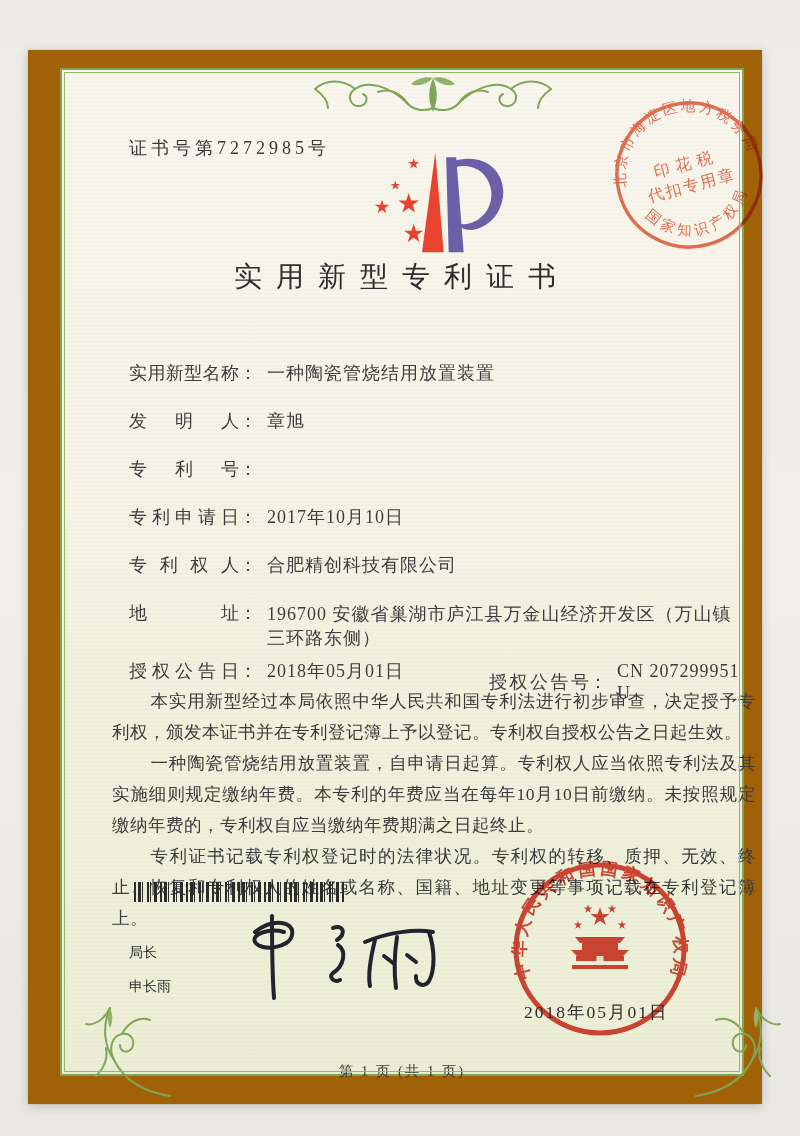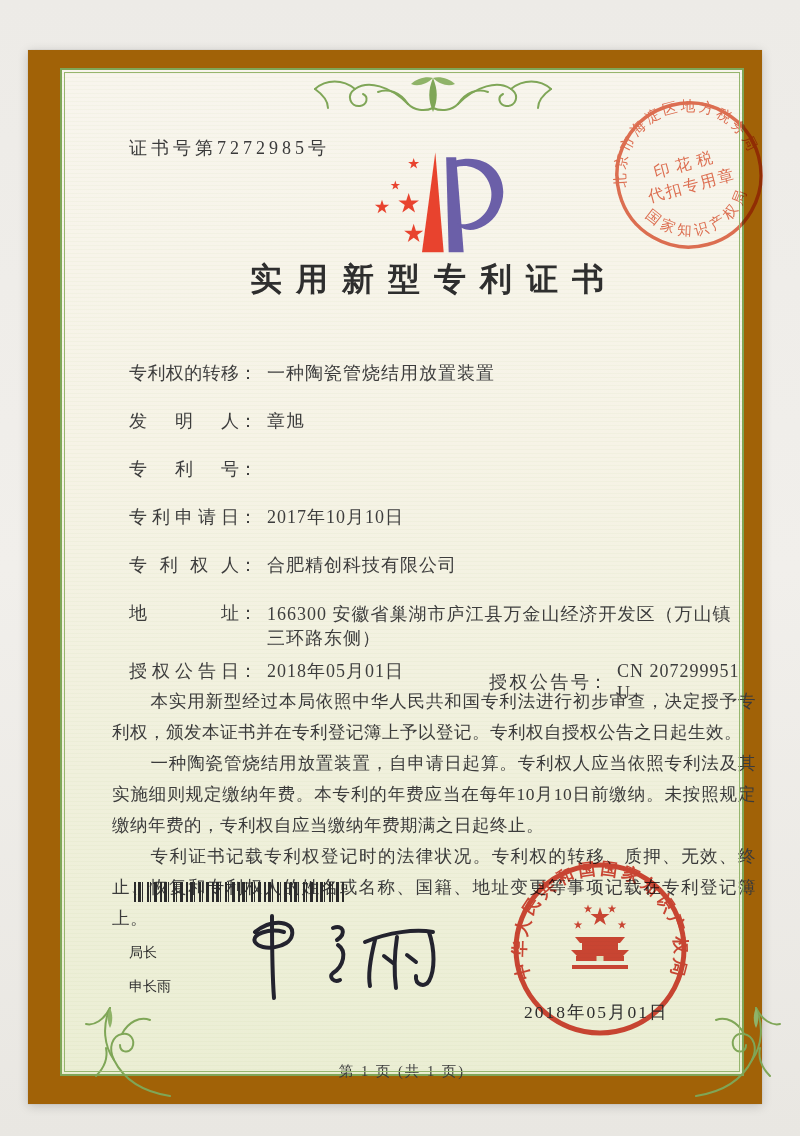--- a/index.html
+++ b/index.html
@@ -27,21 +27,21 @@
   .cert-no{
     position:absolute;left:67px;top:66px;font-size:18px;letter-spacing:4px;color:#3a3a3a;
   }
   .logo{position:absolute;left:300px;top:76px;width:150px;height:114px;}
   .tax-stamp{
     position:absolute;left:548px;top:26px;width:158px;height:158px;
     transform:rotate(-15deg);opacity:.85;mix-blend-mode:multiply;
   }
   .title{
     position:absolute;left:0;top:188px;width:100%;text-align:center;
-    font-size:32px;font-weight:bold;letter-spacing:14px;color:#2e2e2e;white-space:nowrap;margin-left:32px;
+    font-size:28px;font-weight:normal;letter-spacing:14px;color:#2e2e2e;white-space:nowrap;
   }
   .fields{position:absolute;left:67px;top:292px;width:624px;font-size:18px;color:#3d3d3d;}
   .frow{display:flex;margin-bottom:26px;line-height:22px;position:relative;}
   .flabel{display:inline-block;width:110px;flex-shrink:0;text-align:justify;text-align-last:justify;}
   .fcolon{margin-right:10px;}
   .fvalue{letter-spacing:1px;white-space:pre-line;}
   .frow.tall .fvalue{line-height:24px;}
   .frow.tall{margin-bottom:10px;}
   .grant-group{position:absolute;left:360px;top:0;display:flex;line-height:22px;align-items:center;}
   .grant-group .flabel{width:100px;}
@@ -149,21 +149,21 @@
       <text x="0" y="16" text-anchor="middle" font-size="16" fill="#e05a3a" letter-spacing="2">代扣专用章</text>
       <text font-size="14.5" fill="#e05a3a" letter-spacing="4">
         <textPath href="#taxBottom" startOffset="50%" text-anchor="middle">国家知识产权局</textPath>
       </text>
     </svg>
 
     <div class="title">实用新型专利证书</div>
 
     <div class="fields">
       <div class="frow">
-        <span class="flabel">专利权的转移</span>
+        <span class="flabel">实用新型名称</span>
           <span class="fcolon">：</span>
         <span class="fvalue">一种陶瓷管烧结用放置装置</span>
       </div>
       <div class="frow">
         <span class="flabel">发明人</span>
           <span class="fcolon">：</span>
         <span class="fvalue">章旭</span>
       </div>
       <div class="frow">
         <span class="flabel">专利号</span>
@@ -175,21 +175,21 @@
         <span class="fvalue">2017年10月10日</span>
       </div>
       <div class="frow">
         <span class="flabel">专利权人</span>
           <span class="fcolon">：</span>
         <span class="fvalue">合肥精创科技有限公司</span>
       </div>
       <div class="frow tall">
         <span class="flabel">地址</span>
           <span class="fcolon">：</span>
-        <span class="fvalue">166300 安徽省巢湖市庐江县万金山经济开发区（万山镇
+        <span class="fvalue">196700 安徽省巢湖市庐江县万金山经济开发区（万山镇
 三环路东侧）</span>
       </div>
       <div class="frow">
         <span class="flabel">授权公告日</span>
           <span class="fcolon">：</span>
         <span class="fvalue">2018年05月01日</span>
         <span class="grant-group">
           <span class="flabel">授权公告号</span>
             <span class="fcolon">：</span>
           <span class="fvalue">CN 207299951 U</span>

